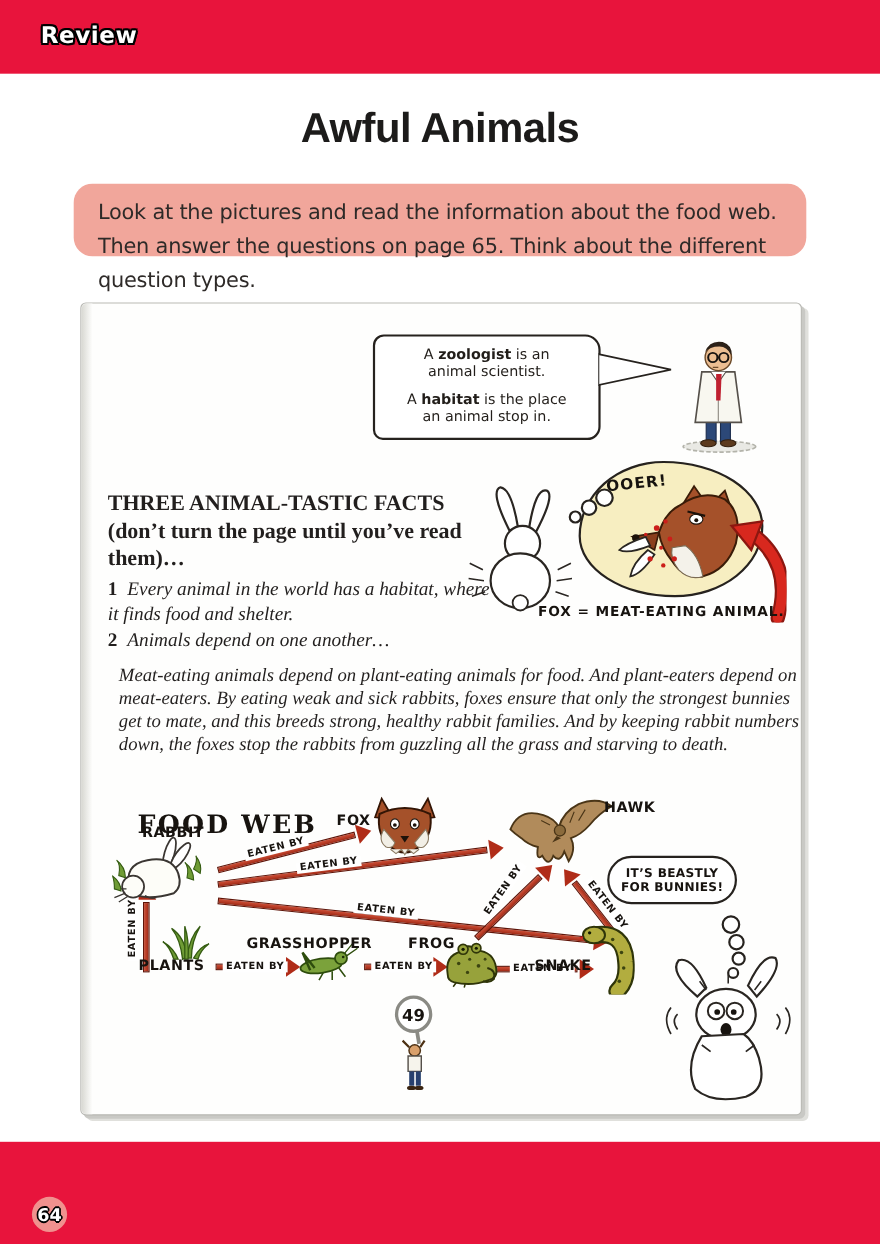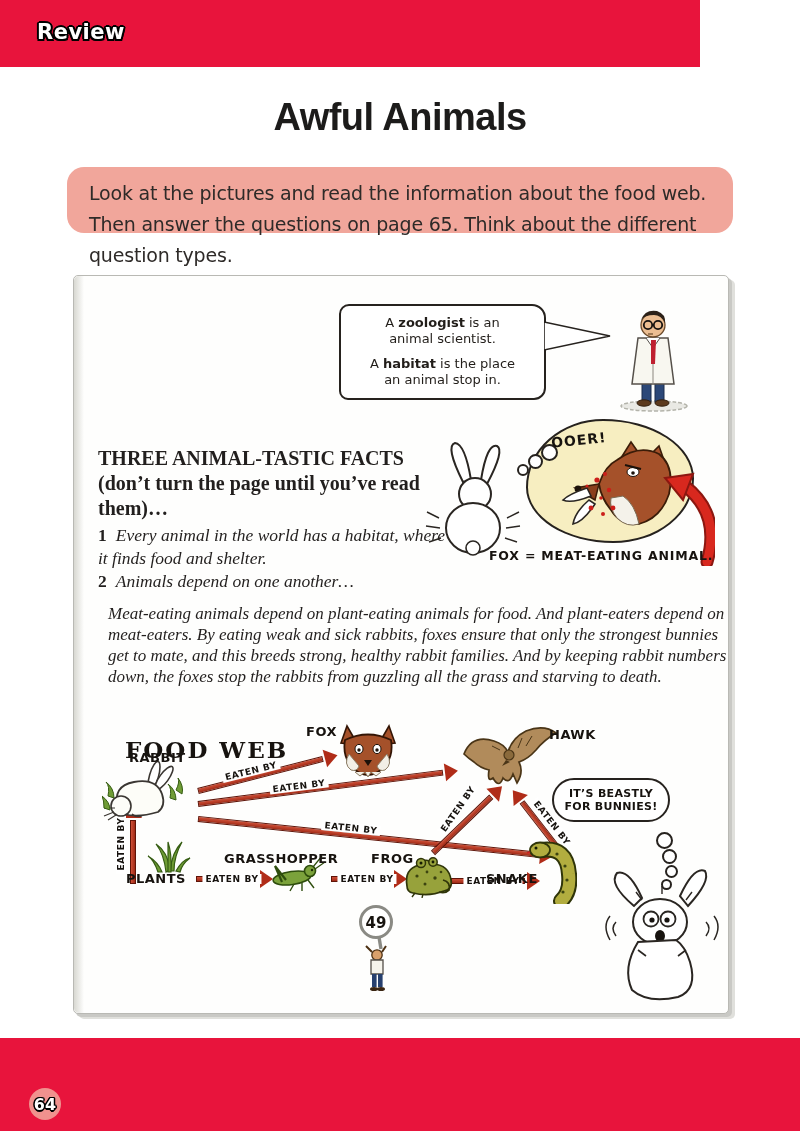--- a/index.html
+++ b/index.html
@@ -1,21 +1,21 @@
 <!DOCTYPE html>
 <html><head>
 <meta charset="utf-8">
 <style>
   html,body{margin:0;padding:0;}
   body{width:800px;height:1131px;background:#ffffff;overflow:hidden;position:relative;
        font-family:"Liberation Serif",serif;}
   .abs{position:absolute;}
 
   
-  .band-top{position:absolute;left:0;top:0;width:700px;height:67px;background:#e8143c;text-align:right;}
+  .band-top{position:absolute;left:0;top:0;width:800px;height:67px;background:#e8143c;text-align:right;}
   .band-bottom{position:absolute;left:0;top:1038px;width:800px;height:93px;background:#e8143c;}
   .review-label{position:absolute;left:37px;top:20px;color:#fff;
     font:bold 21px "DejaVu Sans",sans-serif;letter-spacing:.5px;
     text-shadow:-2px 0 0 #000,2px 0 0 #000,0 -2px 0 #000,0 2px 0 #000,
                 -1.5px -1.5px 0 #000,1.5px -1.5px 0 #000,-1.5px 1.5px 0 #000,1.5px 1.5px 0 #000;}
   .page-num-circle{position:absolute;left:29px;top:1088px;width:32px;height:32px;border-radius:50%;
     background:#f0918e;display:flex;align-items:center;justify-content:center;}
   .page-num-circle span{color:#fff;font:bold 16px "DejaVu Sans",sans-serif;
     text-shadow:-1.5px 0 0 #000,1.5px 0 0 #000,0 -1.5px 0 #000,0 1.5px 0 #000,
                 -1px -1px 0 #000,1px -1px 0 #000,-1px 1px 0 #000,1px 1px 0 #000;}
@@ -180,21 +180,21 @@
       <path d="M58,92 Q72,44 36,16" fill="none" stroke="#d8281e" stroke-width="9" stroke-linecap="round"></path>
       <polygon points="16,8 44,4 34,30" fill="#d8281e" stroke="#8c1710" stroke-width="2"></polygon>
     </svg>
     <span class="ooer-caption">FOX = MEAT-EATING ANIMAL.</span>
   </div>
 
   <div class="foodweb">
     <h3 class="fw-title">FOOD WEB</h3>
 
     <span class="node" style="left:45px;top:34px;">RABBIT</span>
-    <span class="node" style="left:222px;top:8px;">FOX</span>
+    <span class="node" style="left:222px;top:23px;">FOX</span>
     <span class="node" style="left:465px;top:11px;">HAWK</span>
     <span class="node" style="left:42px;top:155px;">PLANTS</span>
     <span class="node" style="left:140px;top:135px;">GRASSHOPPER</span>
     <span class="node" style="left:287px;top:135px;">FROG</span>
     <span class="node" style="left:402px;top:155px;">SNAKE</span>
 
     <div class="arrow" style="left:114px;top:75px;width:140px;transform:rotate(-14.4deg);">
         <i class="shaft"></i>
         <i class="head"></i>
       </div>

